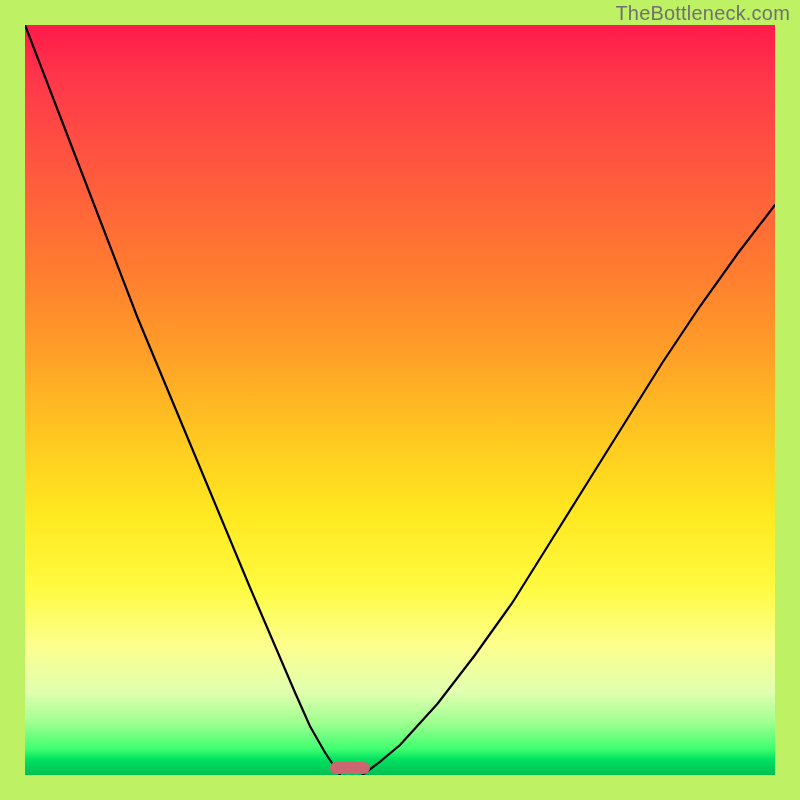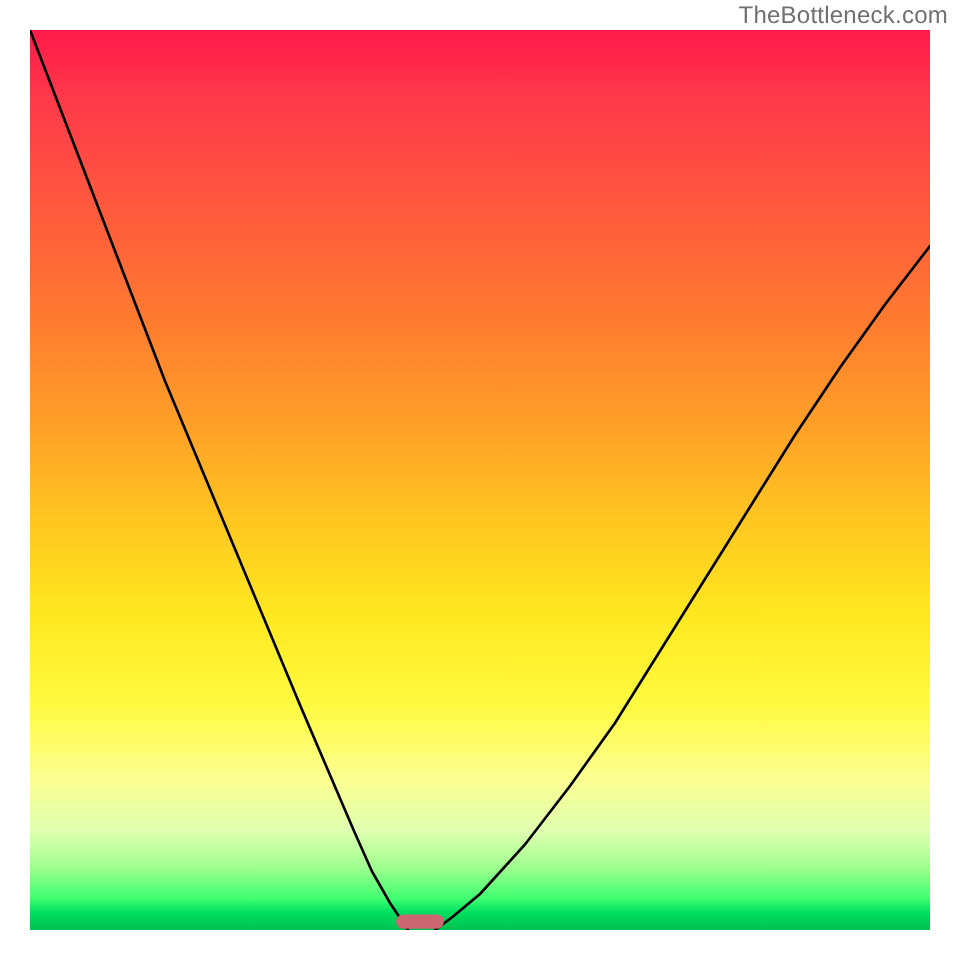--- a/index.html
+++ b/index.html
@@ -1,20 +1,20 @@
 <!DOCTYPE html>
 <html><head>
 <meta charset="utf-8">
 <style>
   * { margin: 0; padding: 0; box-sizing: border-box; }
   html, body { width: 800px; height: 800px; overflow: hidden; background: #000; }
   .frame {
     width: 800px;
     height: 800px;
-    background: #ffffff;
+    background: #bef264;
     position: relative;
   }
   .plot-area {
     position: absolute;
     left: 25px;
     top: 25px;
     width: 750px;
     height: 750px;
     background: linear-gradient(to bottom,
       #ff1a4a 0%,

